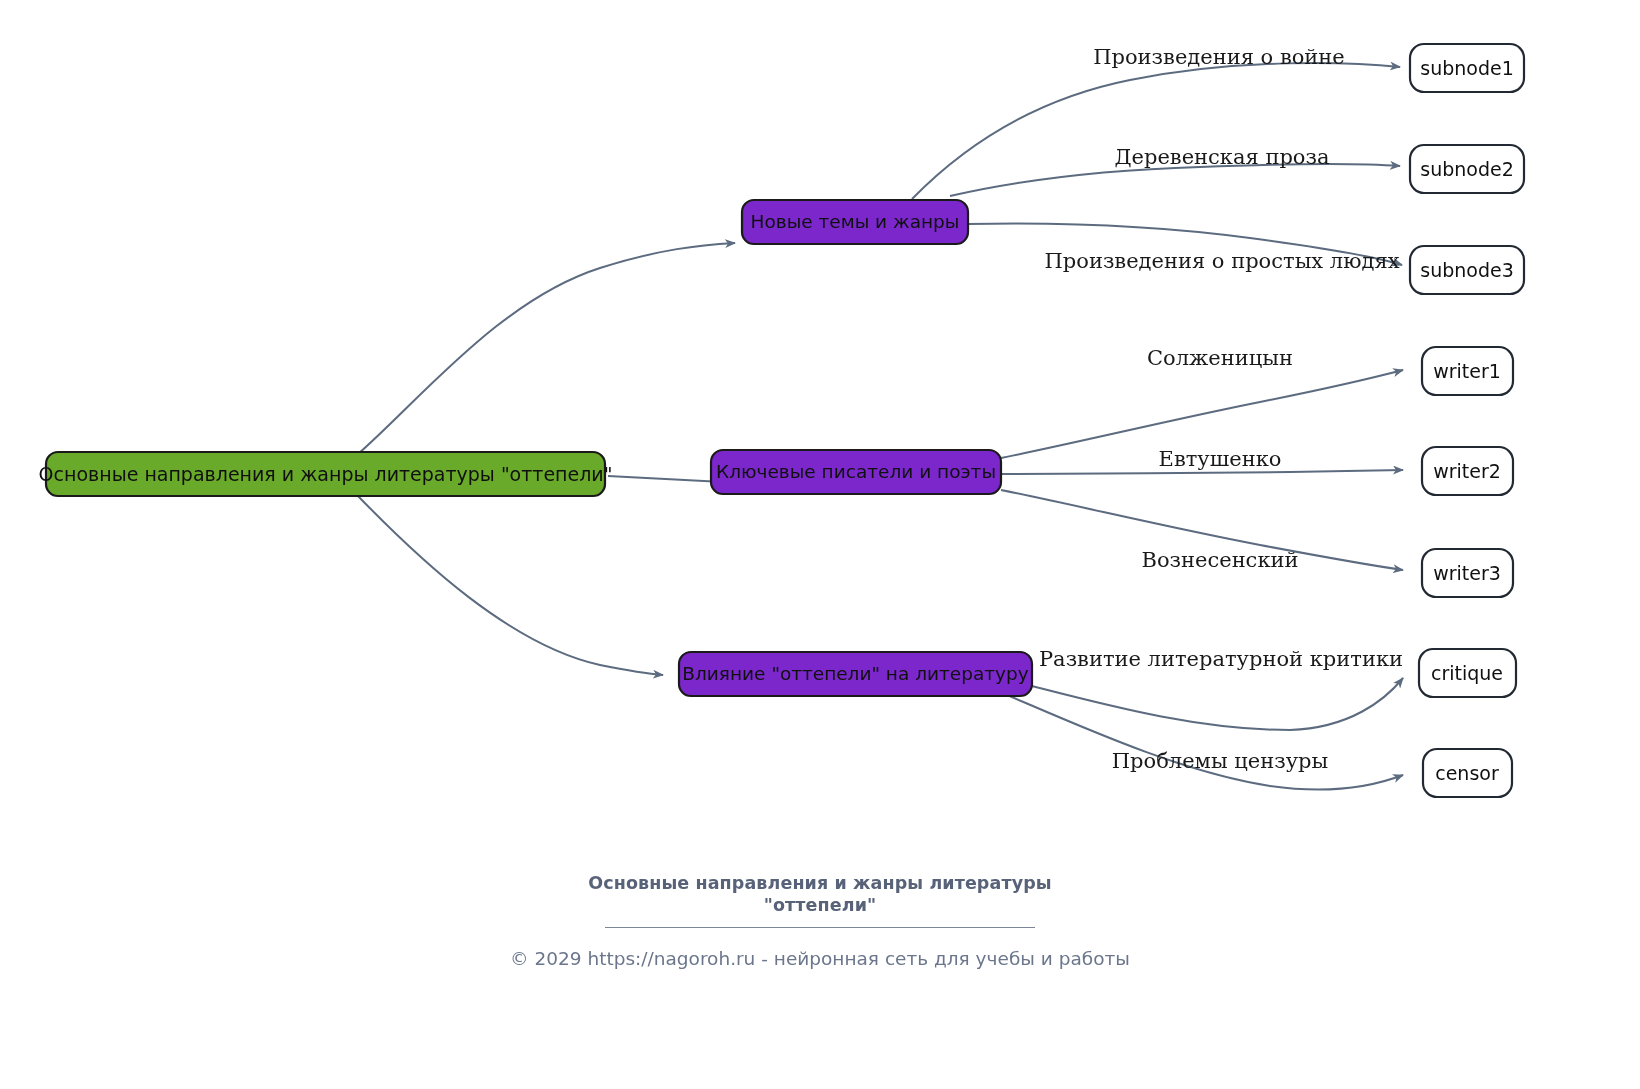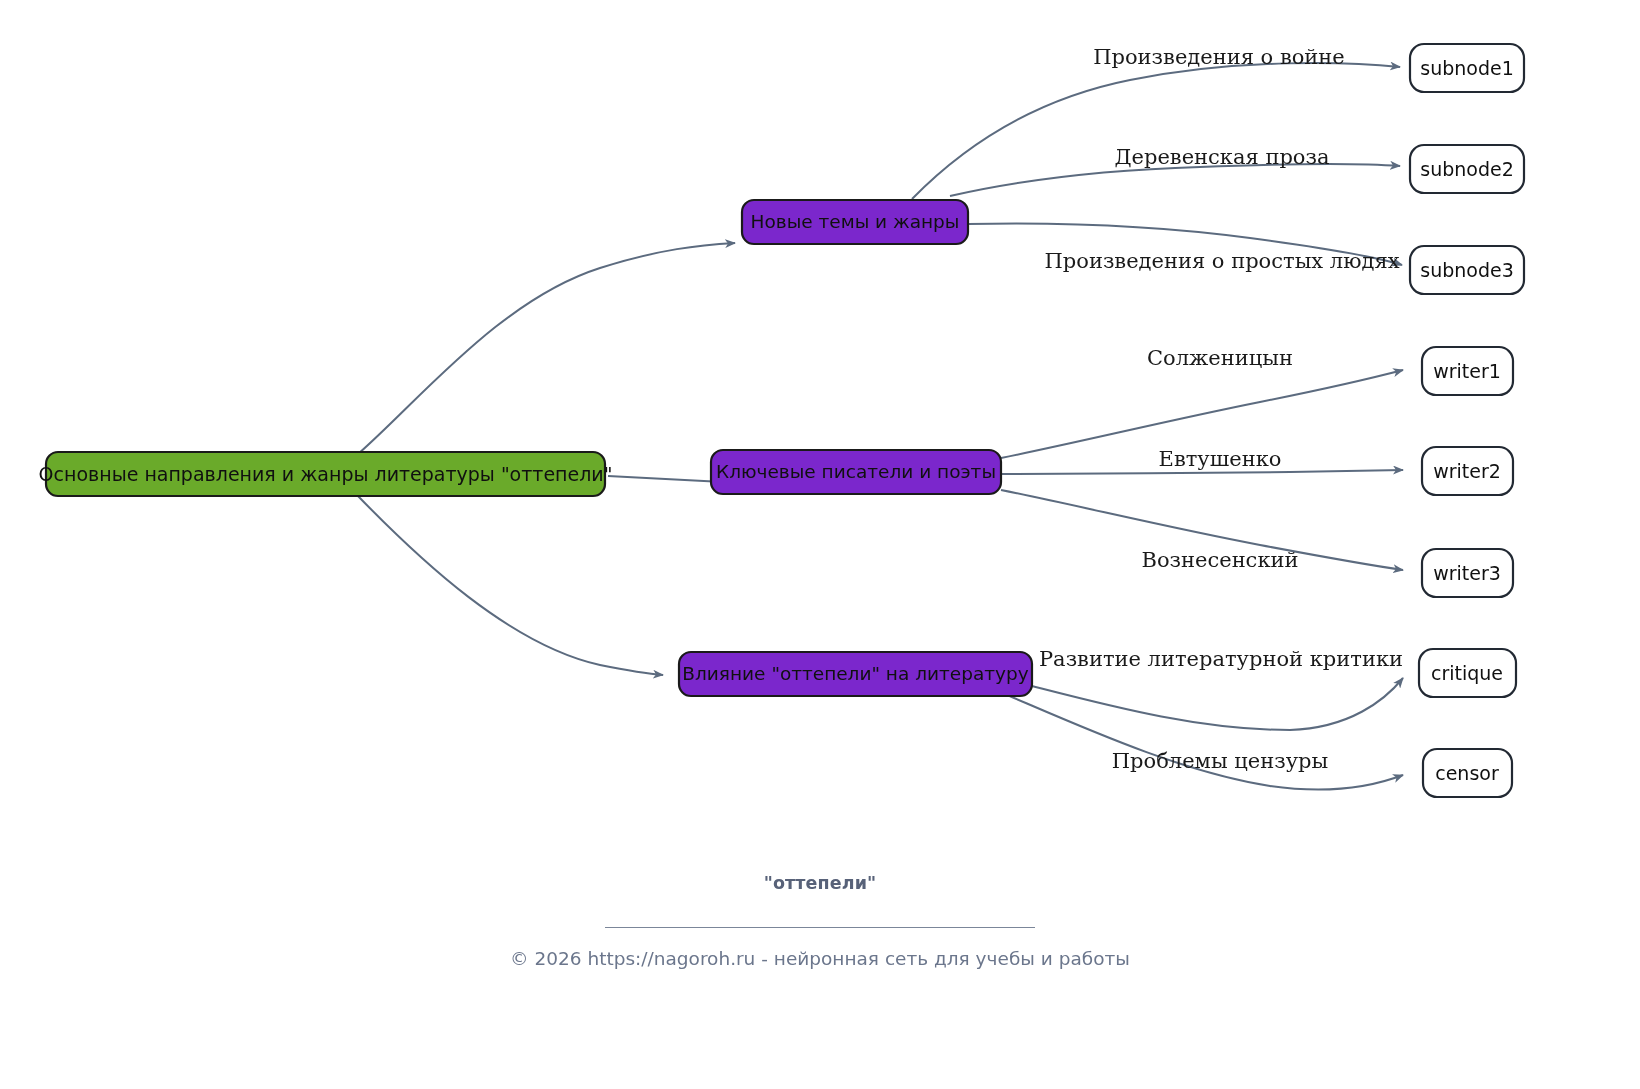--- a/index.html
+++ b/index.html
@@ -203,20 +203,21 @@
     <text class="node-text node-text-leaf" x="1467" y="674">critique</text>
   </g>
 
   <g>
     <rect class="node-rect-leaf" x="1423" y="749" width="89" height="48" rx="14" ry="14"></rect>
     <text class="node-text node-text-leaf" x="1467" y="774">censor</text>
   </g>
 </svg>
 
 <div class="footer" id="footer-title">
+  <div>Основные направления и жанры литературы</div>
   <div>"оттепели"</div>
 </div>
 
 <div class="footer" id="footer-rule">
   <div class="rule-inner"></div>
 </div>
 
-<div class="footer" id="footer-copyright">© 2026 https://nagoroh.ru - нейронная сеть для учебы и работы</div>
+<div class="footer" id="footer-copyright">© 2029 https://nagoroh.ru - нейронная сеть для учебы и работы</div>
 
 </body></html>

